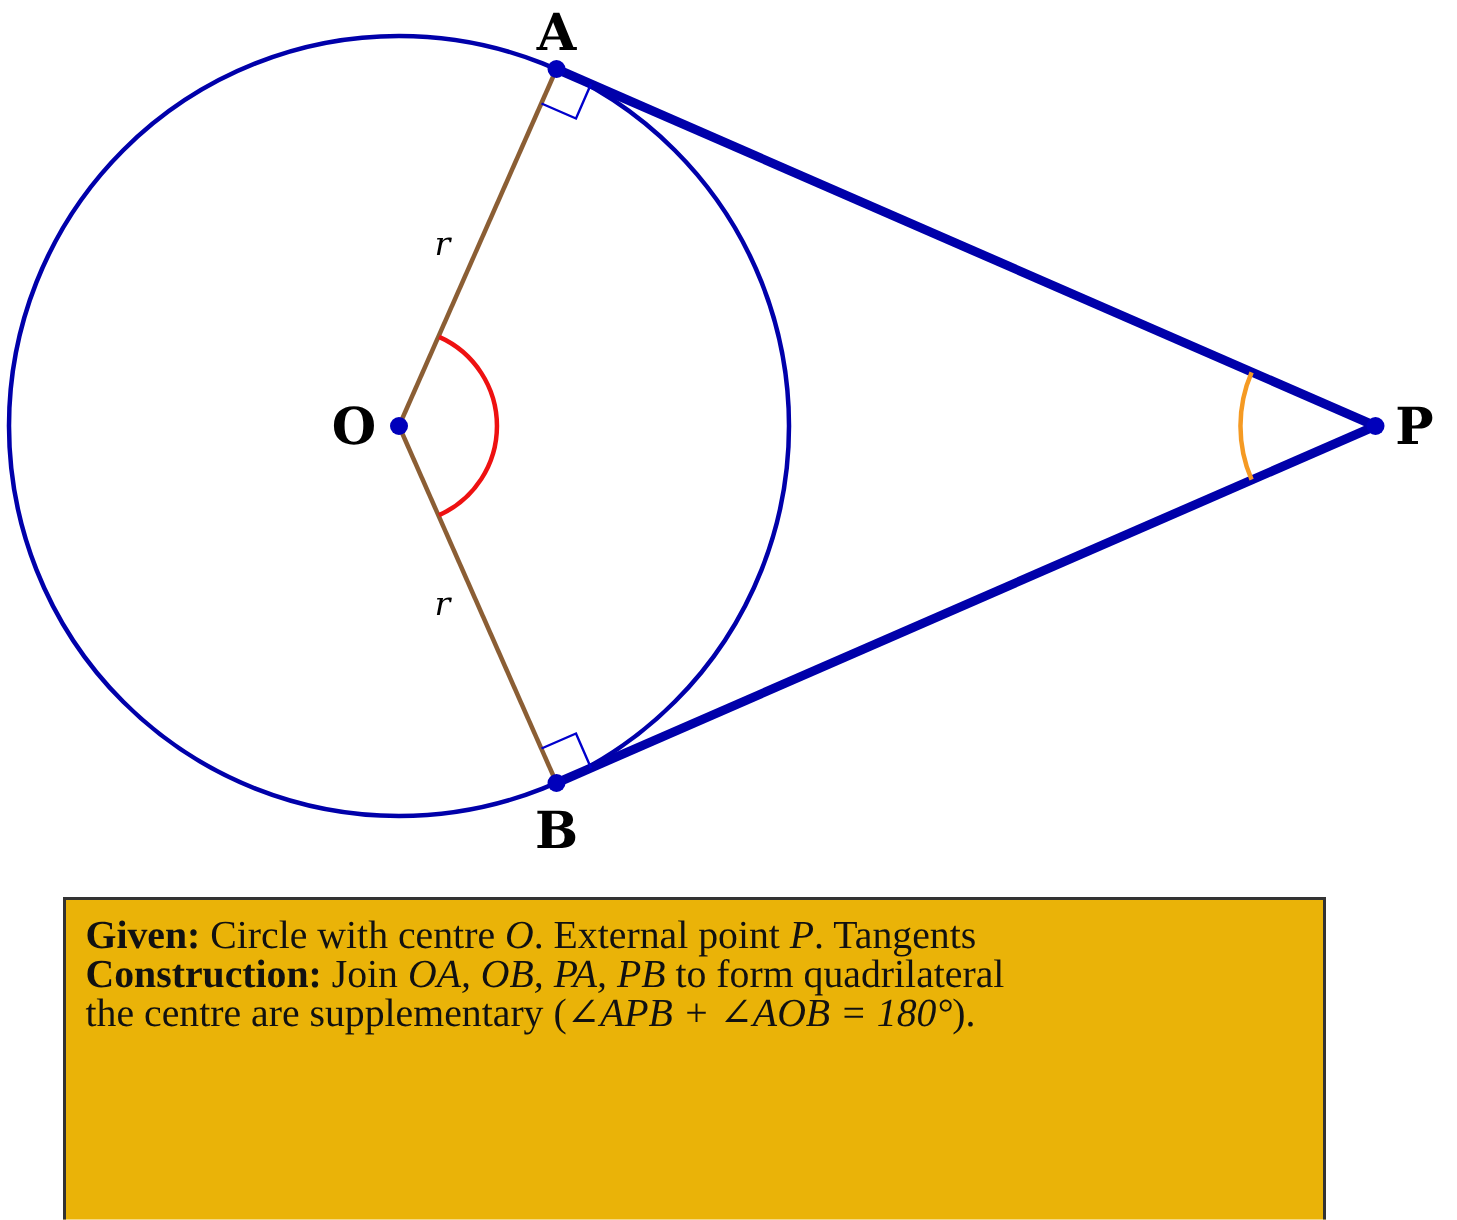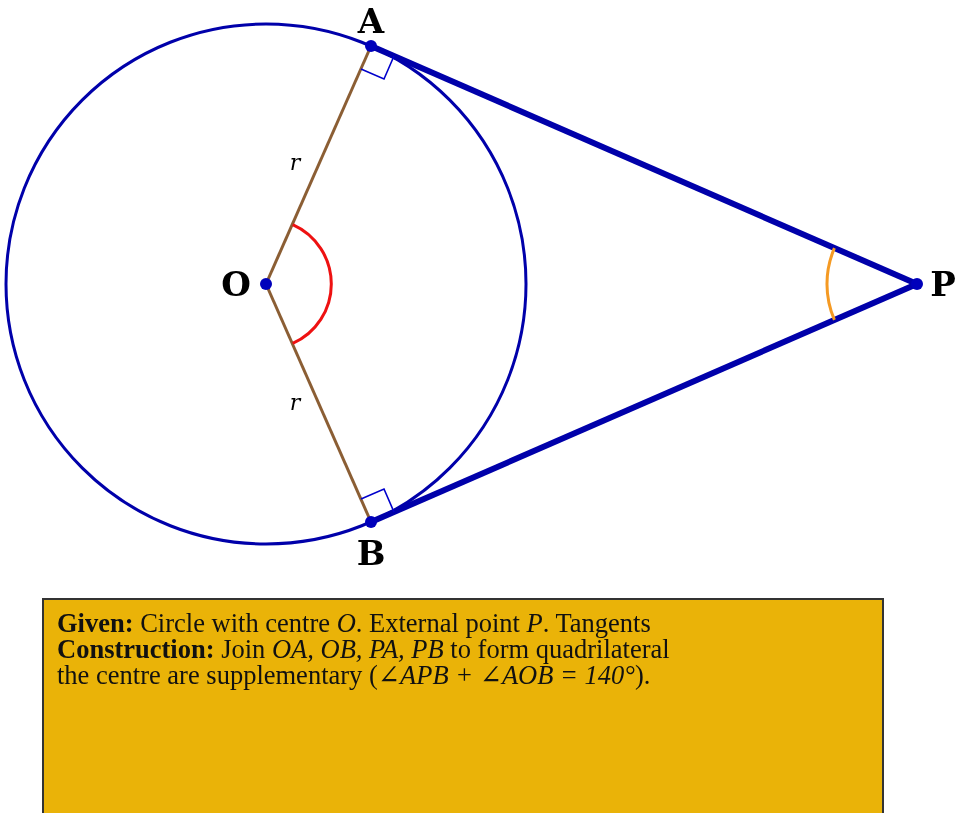--- a/index.html
+++ b/index.html
@@ -49,14 +49,14 @@
   <text class="pt-label" x="236" y="296" text-anchor="middle">O</text>
   <text class="pt-label" x="943" y="296" text-anchor="middle">P</text>
 
   <text class="r-label" x="295" y="170" text-anchor="middle">r</text>
   <text class="r-label" x="295" y="410" text-anchor="middle">r</text>
 </svg>
 
 <div id="info-box">
   <span class="line"><span class="bold">Given:</span><span> Circle with centre </span><span class="math">O</span><span>. External point </span><span class="math">P</span><span>. Tangents</span></span>
   <span class="line"><span class="bold">Construction:</span><span> Join </span><span class="math">OA, OB, PA, PB</span><span> to form quadrilateral</span></span>
-  <span class="line"><span>the centre are supplementary (</span><span class="math">∠APB + ∠AOB = 140°</span><span>).</span></span>
+  <span class="line"><span>the centre are supplementary (</span><span class="math">∠APB + ∠AOB = 180°</span><span>).</span></span>
 </div>
 
 </body></html>

